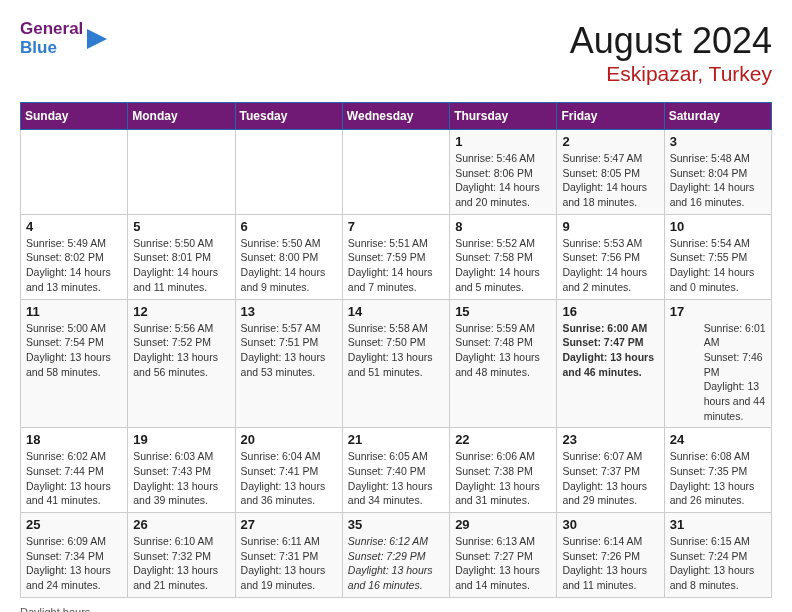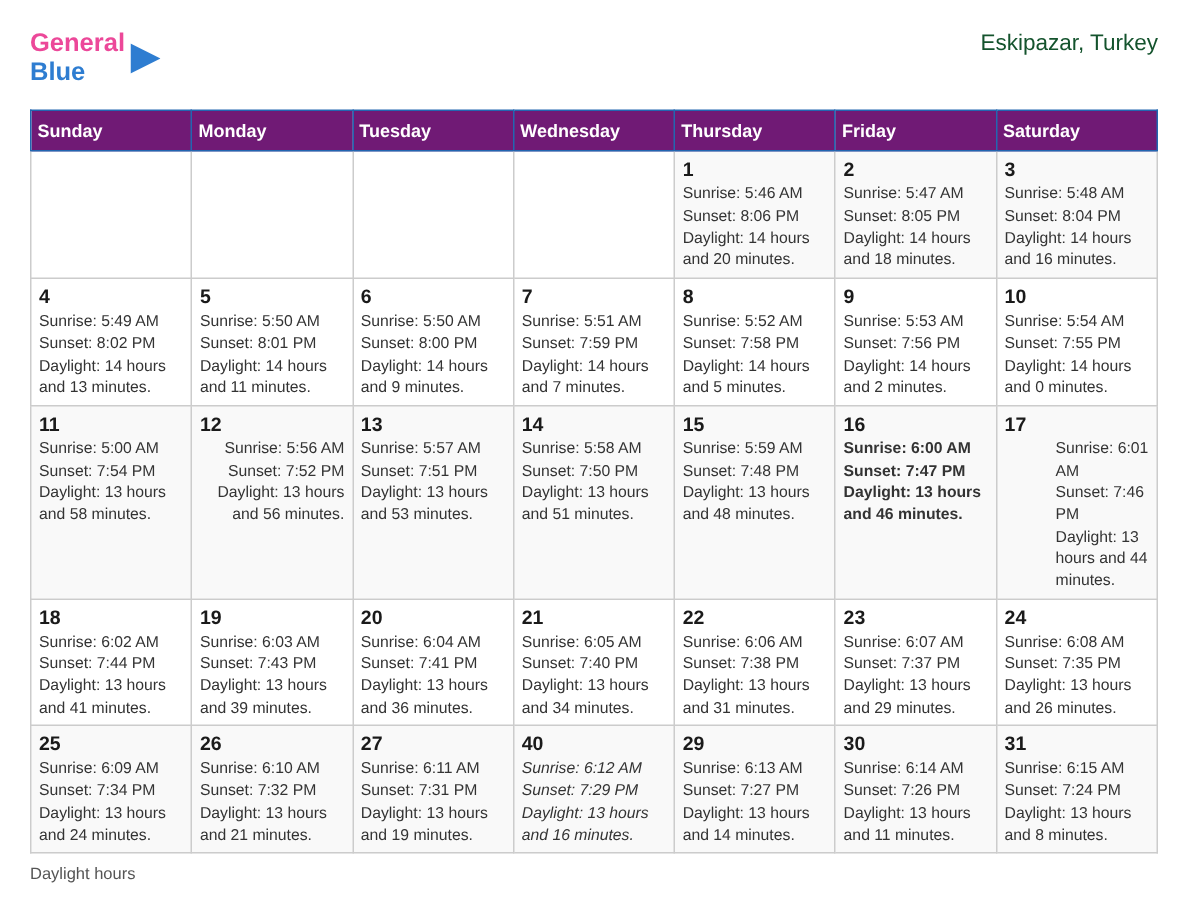--- a/index.html
+++ b/index.html
@@ -23,22 +23,22 @@
     }
     .title-block {
       text-align: right;
     }
     .month-title {
       font-size: 36px;
       font-weight: normal;
       color: #1a1a1a;
     }
     .location {
-      font-size: 15px;
-      color: #14532d;
+      font-size: 21px;
+      color: #b91c1c;
     }
     .calendar {
       width: 100%;
       border-collapse: collapse;
       font-size: 11px;
     }
     .calendar th {
       background: #701a75;
       color: #fff;
       padding: 6px 4px;
@@ -80,28 +80,29 @@
       font-size: 11px;
       color: #555;
     }
   </style>
 </head>
 <body>
 
 <div class="header">
   <div class="logo">
   <div style="line-height:1.1;font-size:17px;font-weight:bold;">
-    <span style="color:#ec4899;">General</span><br>
+    <span style="color:#701a75;">General</span><br>
     <span style="color:#2e7dd1;">Blue</span>
   </div>
   <svg width="20" height="28" viewBox="0 0 20 28">
     <polygon points="0,4 20,14 0,24" fill="#2e7dd1"></polygon>
   </svg>
 </div>
   <div class="title-block">
+    <div class="month-title">August 2024</div>
     <div class="location">Eskipazar, Turkey</div>
   </div>
 </div>
 
 <table class="calendar">
   <thead>
     <tr id="calendar-header-row">
     <th>Sunday</th>
         <th>Monday</th>
         <th>Tuesday</th>
@@ -182,21 +183,21 @@
       </tr>
       <tr>
         <td>
           <div class="day-number">11</div>
           <div class="day-info" style="white-space: pre-line;">Sunrise: 5:00 AM
 Sunset: 7:54 PM
 Daylight: 13 hours and 58 minutes.</div>
         </td>
         <td>
           <div class="day-number">12</div>
-          <div class="day-info" style="white-space: pre-line; text-align: right;">Sunrise: 5:56 AM
+          <div class="day-info" style="white-space: pre-line;">Sunrise: 5:56 AM
 Sunset: 7:52 PM
 Daylight: 13 hours and 56 minutes.</div>
         </td>
         <td>
           <div class="day-number">13</div>
           <div class="day-info" style="white-space: pre-line;">Sunrise: 5:57 AM
 Sunset: 7:51 PM
 Daylight: 13 hours and 53 minutes.</div>
         </td>
         <td>
@@ -281,21 +282,21 @@
 Sunset: 7:32 PM
 Daylight: 13 hours and 21 minutes.</div>
         </td>
         <td>
           <div class="day-number">27</div>
           <div class="day-info" style="white-space: pre-line;">Sunrise: 6:11 AM
 Sunset: 7:31 PM
 Daylight: 13 hours and 19 minutes.</div>
         </td>
         <td>
-          <div class="day-number">40</div>
+          <div class="day-number">35</div>
           <div class="day-info" style="white-space: pre-line; font-style: italic;">Sunrise: 6:12 AM
 Sunset: 7:29 PM
 Daylight: 13 hours and 16 minutes.</div>
         </td>
         <td>
           <div class="day-number">29</div>
           <div class="day-info" style="white-space: pre-line;">Sunrise: 6:13 AM
 Sunset: 7:27 PM
 Daylight: 13 hours and 14 minutes.</div>
         </td>

